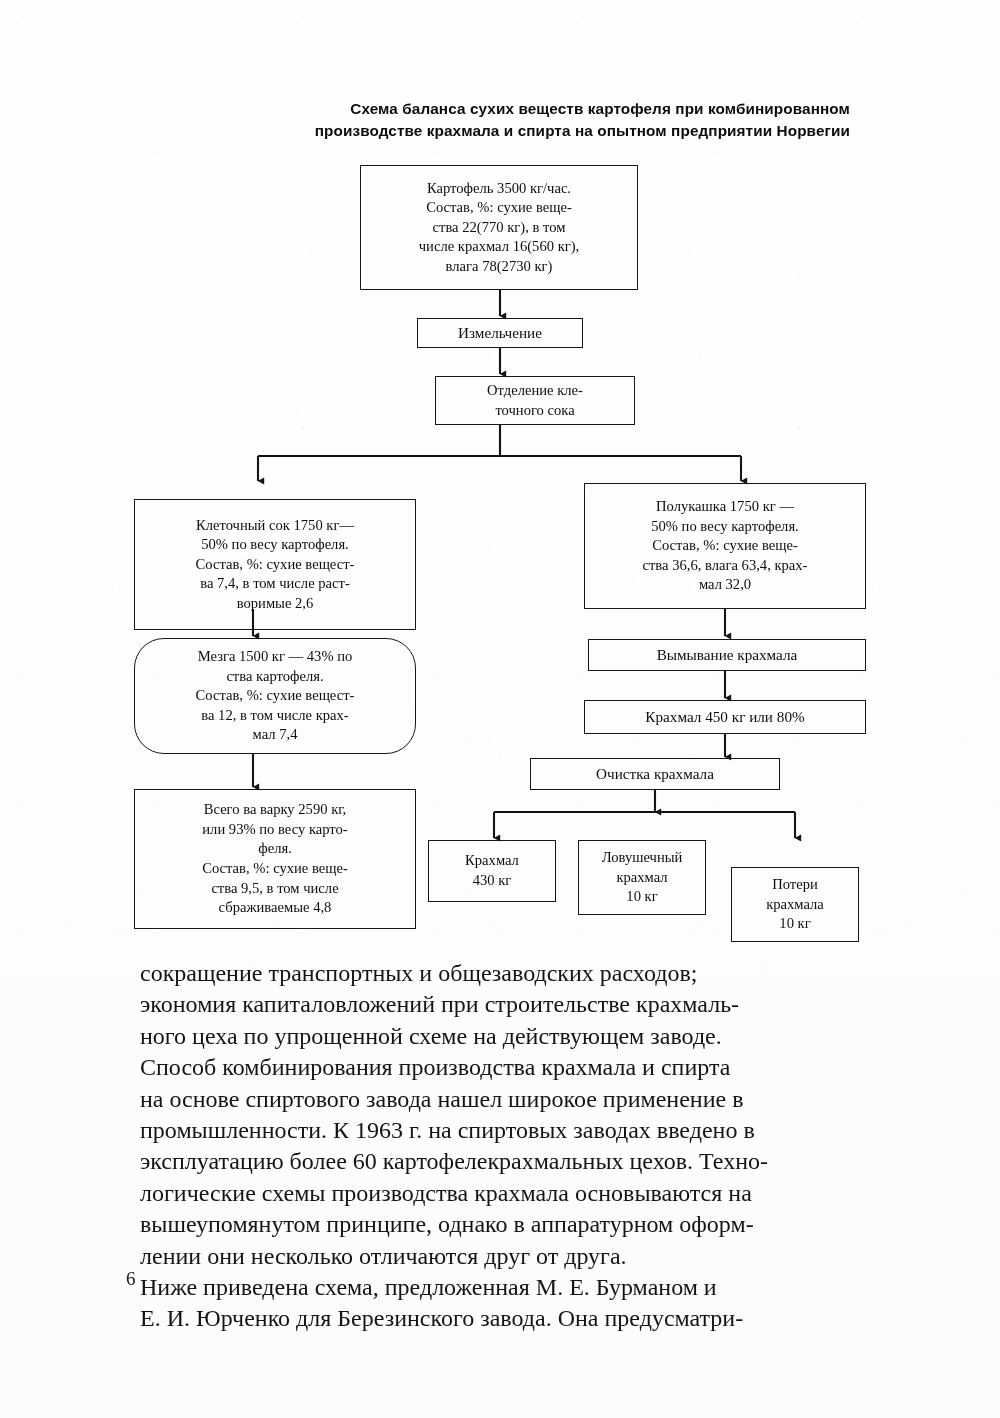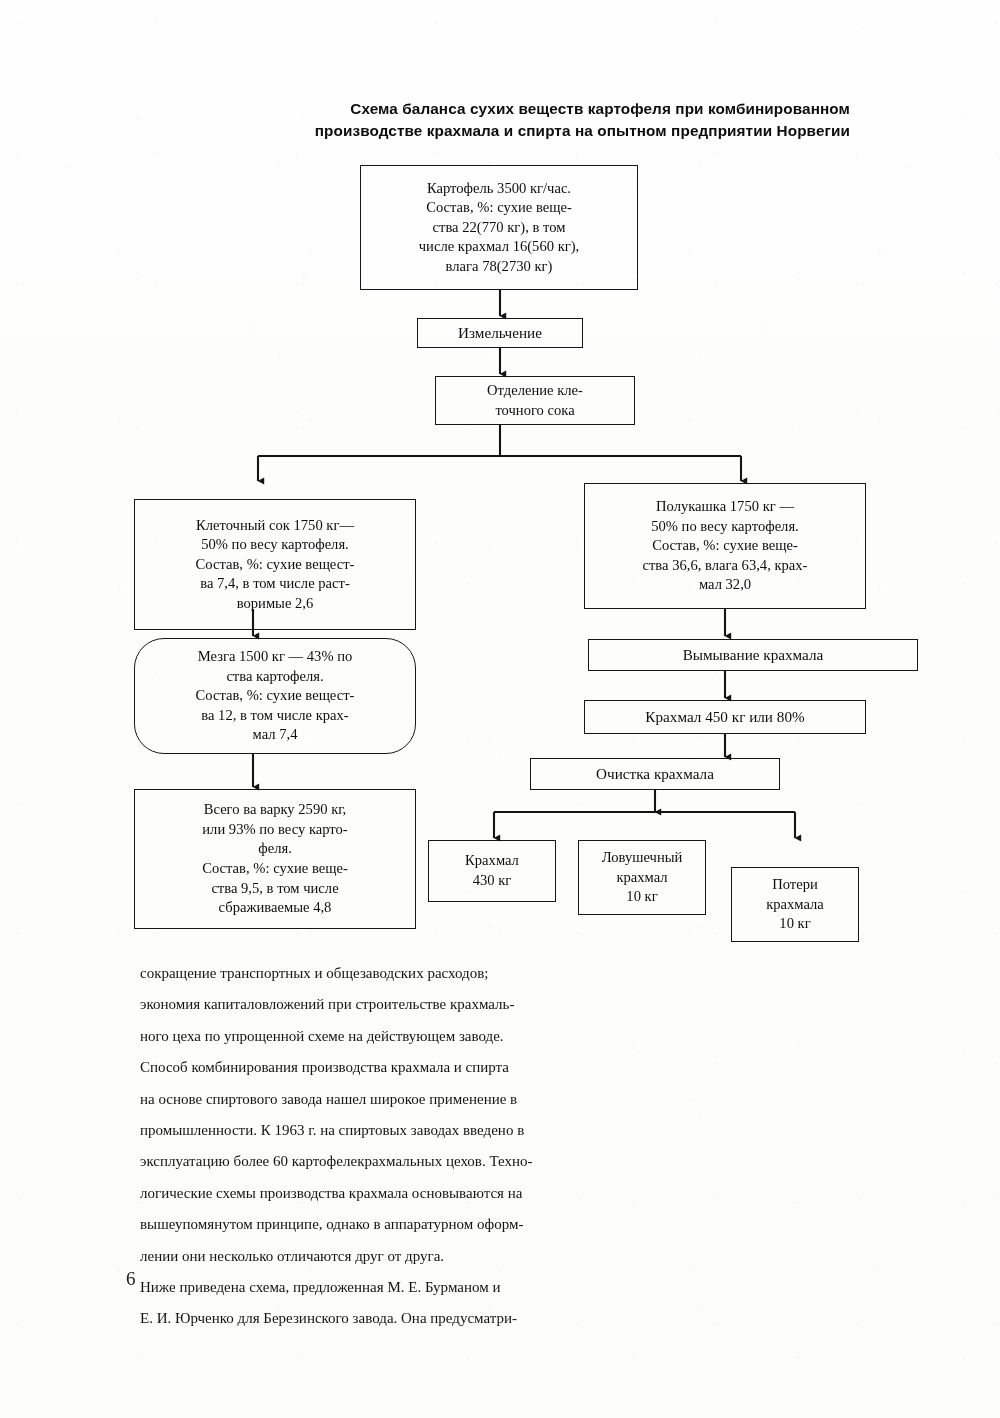--- a/index.html
+++ b/index.html
@@ -82,21 +82,21 @@
   .node.narrow .ln { white-space: normal; }
 
   .node-oneline { font-size: 15.2px; }
 
   
   .body-text {
     position: absolute;
     left: 140px;
     top: 958px;
     width: 730px;
-    font-size: 15px;
+    font-size: 24px;
     line-height: 31.4px;
     color: #141414;
     text-align: left;
   }
   .body-text p { margin: 0; }
   .body-text .ln { display: block; white-space: nowrap; }
 
   .folio {
     position: absolute;
     left: 126px;
@@ -182,21 +182,21 @@
   </div>
 
   <div class="node" style="left:134px; top:638px; width:282px; height:116px;border-radius:30px;">
     <span class="ln">Мезга 1500 кг — 43% по</span>
     <span class="ln">ства картофеля.</span>
     <span class="ln">Состав, %: сухие вещест-</span>
     <span class="ln">ва 12, в том числе крах-</span>
     <span class="ln">мал 7,4</span>
   </div>
 
-  <div class="node node-oneline" style="left:588px; top:639px; width:330px; height:32px;">
+  <div class="node node-oneline" style="left:588px; top:639px; width:278px; height:32px;">
     <span class="ln">Вымывание крахмала</span>
   </div>
 
   <div class="node node-oneline" style="left:584px; top:700px; width:282px; height:34px;text-align:right;">
     <span class="ln">Крахмал  450 кг или 80%</span>
   </div>
 
   <div class="node" style="left:134px; top:789px; width:282px; height:140px;">
     <span class="ln">Всего ва варку 2590 кг,</span>
     <span class="ln">или 93% по весу карто-</span>

